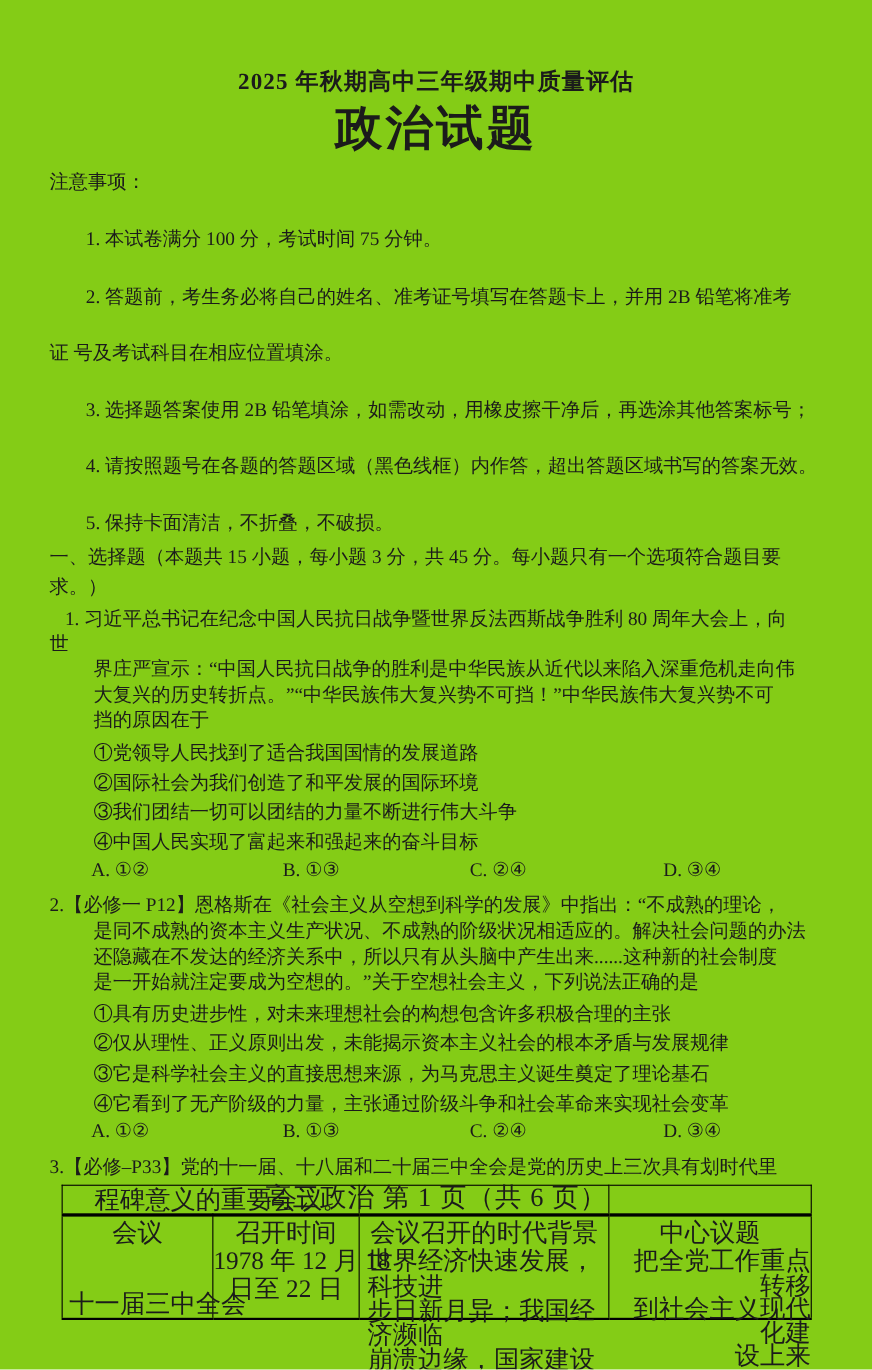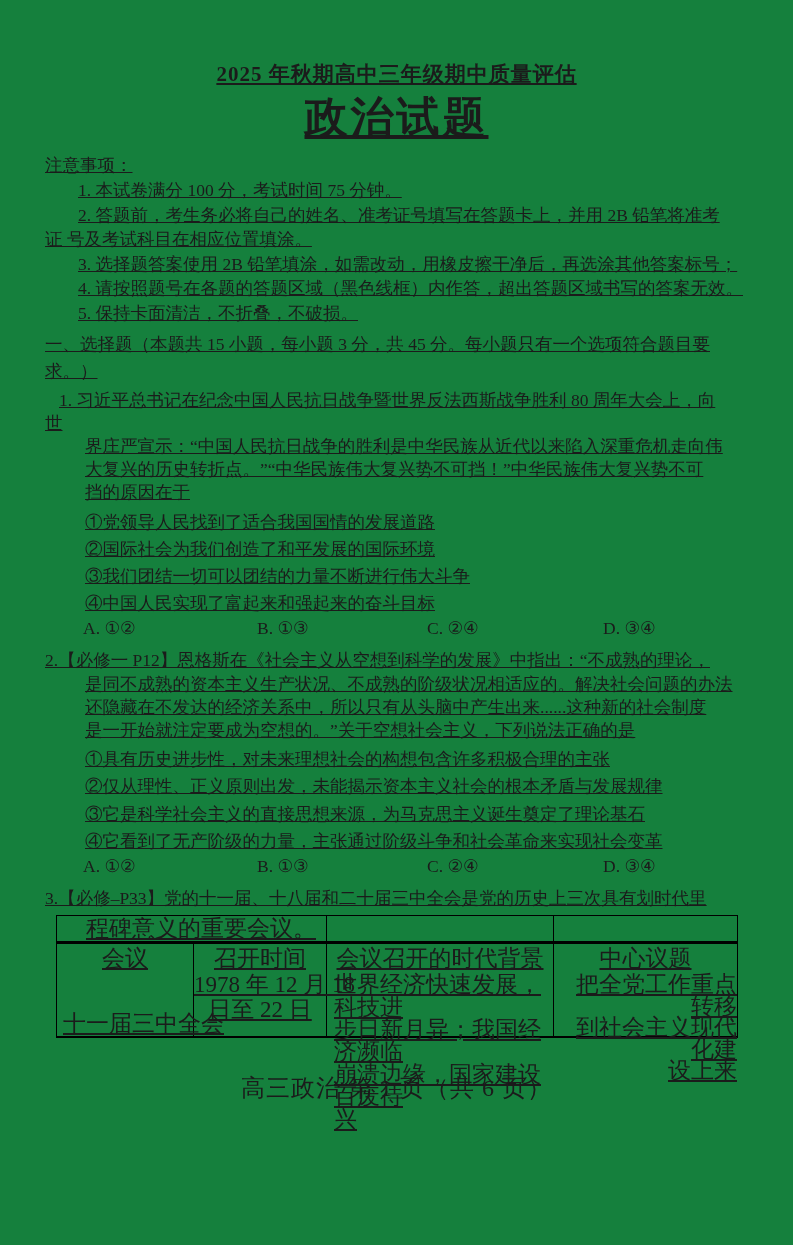--- a/index.html
+++ b/index.html
@@ -1,23 +1,22 @@
 <!DOCTYPE html>
 <html><head>
 <meta charset="utf-8">
 <style>
   html,body{margin:0;padding:0;background:#ffffff;}
   .page{
     position:relative;
     width:793px;height:1245px;
-    background:#15803d;
+    background:#84cc16;
     color:#1b1b1b;
     font-family:"Liberation Serif","DejaVu Serif",serif;
     overflow:hidden;
-    text-decoration:underline;
   }
   .exam-session{
     padding-top:60px;
     text-align:center;
     font-size:21px;
     font-weight:bold;
     letter-spacing:1px;
     line-height:28px;
   }
   .subject-title{
@@ -26,21 +25,21 @@
     font-weight:600;
     letter-spacing:3px;
     margin-top:6px;
     line-height:48px;
   }
   .content{
     margin:10px 46px 0 45px;
     font-size:17.5px;
   }
   .notice-heading{line-height:26px;}
-  .notice-line{line-height:24.6px;}
+  .notice-line{line-height:24.6px;margin-top:27px;}
   .n-first{padding-left:33px;}
   .section-heading{margin-top:5px;line-height:27px;}
   .q-block{margin-top:4px;}
   .q-line{line-height:23.2px;}
   .q1-first{padding-left:14px;}
   .cont{padding-left:40px;}
   .opt-line{line-height:27.2px;padding-left:40px;}
   .opts{margin-top:4px;}
   .answers{position:relative;height:27px;margin-top:1px;}
   .answers .ans{position:absolute;top:0;white-space:nowrap;}

